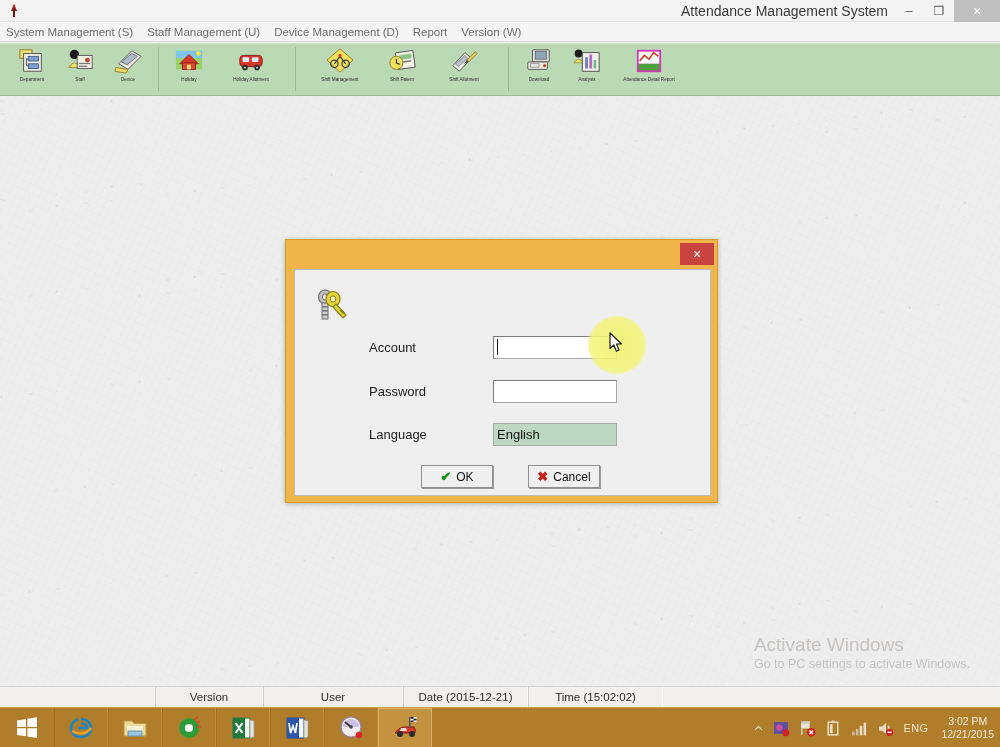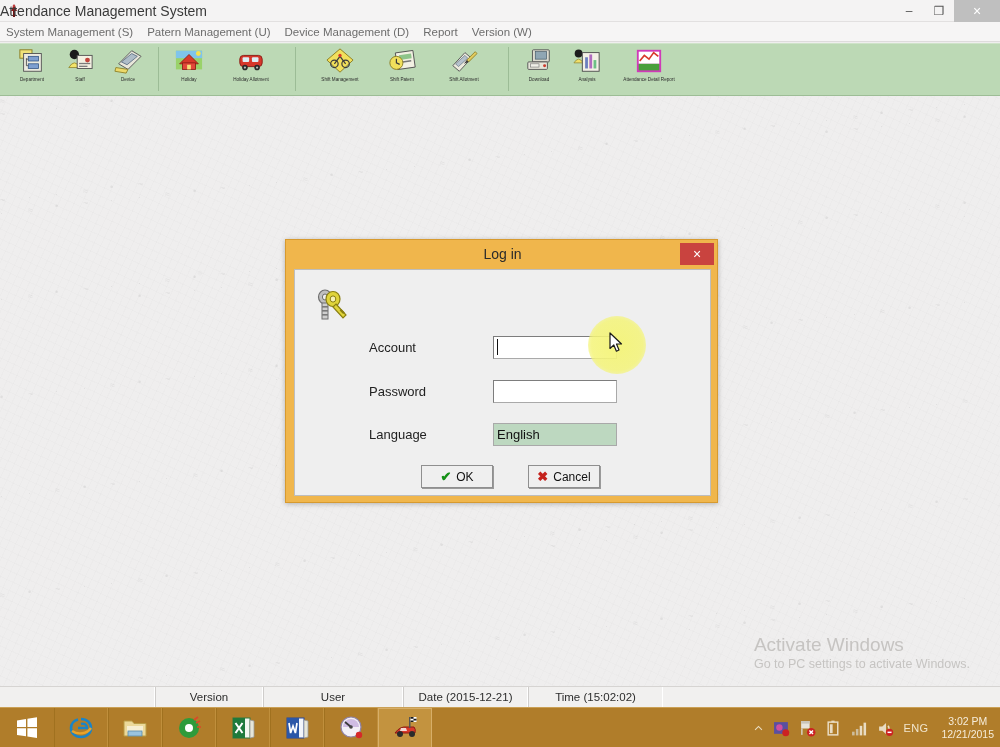--- a/index.html
+++ b/index.html
@@ -15,21 +15,21 @@
   .titlebar {
     position: absolute; top: 0; left: 0; width: 1000px; height: 22px;
     background: #f4f3f3;
     border-bottom: 1px solid #e2e0e0;
   }
   .tb-icon {
     position: absolute; left: 6px; top: 3px; width: 16px; height: 16px;
   }
   .tb-title {
     position: absolute; left: 0; top: 0; width: 888px; height: 22px;
-    line-height: 22px; text-align: left;
+    line-height: 22px; text-align: right;
     font-size: 14px; color: #3a3a3a;
   }
   .tb-btns { position: absolute; right: 0; top: 0; height: 22px; display: flex; }
   .tb-btn {
     width: 30px; height: 22px; display: flex; align-items: center; justify-content: center;
     font-size: 12px; color: #555; cursor: default;
   }
   .tb-btn.close { width: 46px; background: #bfbfbf; color: #fff; font-size: 14px; }
 
   
@@ -210,21 +210,21 @@
     <div class="tb-title">Attendance Management System</div>
     <div class="tb-btns">
       <div class="tb-btn">–</div>
       <div class="tb-btn">❐</div>
       <div class="tb-btn close">×</div>
     </div>
   </div>
 
   <div class="menubar" id="menubar">
       <div class="menu-item">System Management (S)</div>
-      <div class="menu-item">Patern Management (U)</div>
+      <div class="menu-item">Staff Management (U)</div>
       <div class="menu-item">Device Management (D)</div>
       <div class="menu-item">Report</div>
       <div class="menu-item">Version (W)</div>
     </div>
 
   <div class="toolbar">
     <div class="tb-inner" id="toolbar-inner">
         <div class="tgroup">
           <div class="titem">
             <svg class="ticon" viewBox="0 0 32 30">
@@ -614,21 +614,20 @@
         <span class="wm-speck" style="left:963px;top:115px;">∙</span>
       </div>
 
     <div class="watermark">
       <div class="wm-line1">Activate Windows</div>
       <div class="wm-line2">Go to PC settings to activate Windows.</div>
     </div>
   </div>
 
   <div class="dialog">
-    <div class="dlg-title">Log in</div>
     <div class="dlg-close">×</div>
 
     <div class="dlg-body">
       <svg class="key-icon" viewBox="0 0 40 40">
         <g>
           <ellipse cx="12" cy="11" rx="6.5" ry="7" fill="#bfbfbf" stroke="#6f6f6f" stroke-width="1.2"></ellipse>
           <ellipse cx="12" cy="11" rx="2.6" ry="3" fill="#efefef" stroke="#6f6f6f" stroke-width="1"></ellipse>
           <rect x="9" y="17" width="6" height="16" fill="#cfcfcf" stroke="#6f6f6f" stroke-width="1"></rect>
           <rect x="9" y="20" width="6" height="1.6" fill="#7a7a7a"></rect>
           <rect x="9" y="24" width="6" height="1.6" fill="#7a7a7a"></rect>

